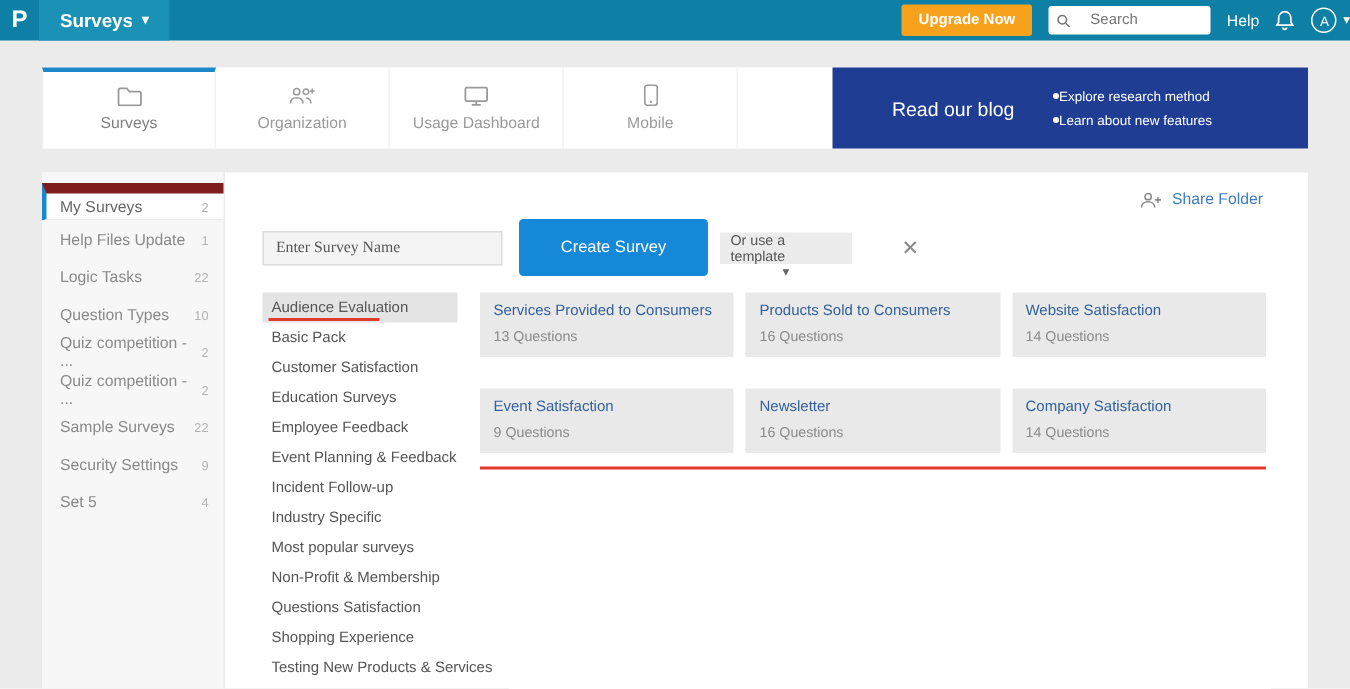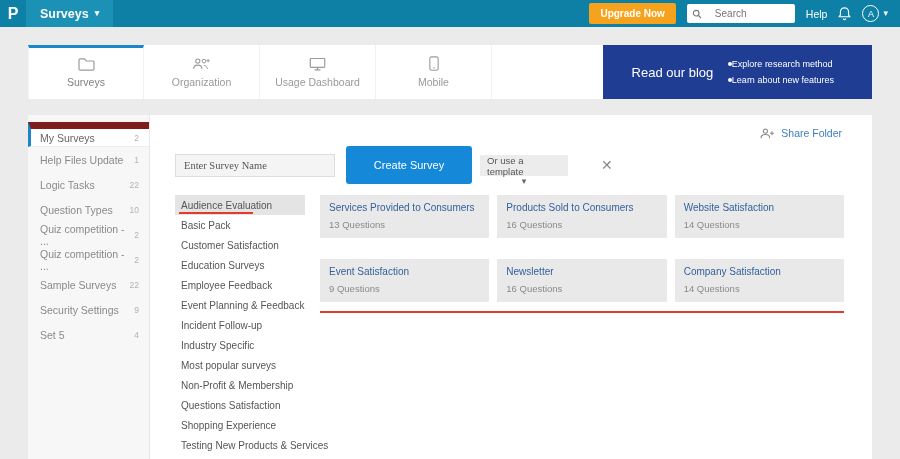--- a/index.html
+++ b/index.html
@@ -7,38 +7,38 @@
   body { font-family:"Liberation Sans", sans-serif; background:#e9e9e9; }
   .page { position:relative; width:900px; height:459px; background:#ebebeb; overflow:hidden; }
 
   
   .topbar { position:absolute; top:0; left:0; right:0; height:27px; background:#0e80a6;
             display:flex; align-items:center; color:#fff; z-index:5; }
   .logo { width:26px; text-align:center; font-weight:bold; font-size:16px; color:#fff; cursor:pointer; }
   .app-menu { background:#1a91b5; height:100%; display:flex; align-items:center; gap:6px;
               padding:0 14px; font-size:12.5px; font-weight:bold; cursor:pointer; }
   .caret { font-size:9px; line-height:1; }
-  .topbar-right { margin-left:auto; display:flex; align-items:center; gap:11px; padding-right:12px; }
+  .topbar-right { margin-left:auto; display:flex; align-items:center; gap:11px; }
   .upgrade { background:#f6a21c; color:#fff; border:none; font-size:10px; font-weight:bold;
              padding:5px 11px; border-radius:2px; cursor:pointer; font-family:inherit; }
   .search { background:#fff; border-radius:2px; height:19px; width:108px; display:flex;
             align-items:center; padding:0 5px; gap:13px; }
   .search input { border:none; outline:none; width:100%; font-size:10px; color:#333; font-family:inherit; background:transparent; }
   .help { font-size:10.5px; cursor:pointer; }
   .bell { display:flex; align-items:center; cursor:pointer; }
   .avatar-wrap { display:flex; align-items:center; gap:4px; cursor:pointer; }
   .avatar { width:17px; height:17px; border:1px solid #fff; border-radius:50%; font-size:9px;
             display:flex; align-items:center; justify-content:center; }
 
   
   .tabs-row { position:absolute; top:45px; left:28px; width:844px; height:54px; background:#fff; display:flex; }
   .tab { width:116px; display:flex; flex-direction:column; align-items:center; justify-content:center;
          gap:5px; font-size:10.5px; color:#9a9a9a; border-right:1px solid #f2f2f2; cursor:pointer; }
   .tab.active { border-top:3px solid #1b87c9; padding-bottom:3px; color:#808080; border-left:1px solid #f2f2f2; }
-  .blog-banner { margin-left:auto; width:269px; background:#203d94; color:#fff; display:flex;
+  .blog-banner { margin-left:auto; width:317px; background:#203d94; color:#fff; display:flex;
                  align-items:center; padding:0 14px; cursor:pointer; }
   .blog-title { font-size:13px; width:46%; text-align:center; }
   .blog-bullets { display:flex; flex-direction:column; gap:6px; font-size:9px; }
   .blog-bullet { display:flex; align-items:center; gap:0; }
   .dot { width:4px; height:4px; background:#fff; border-radius:50%; flex:0 0 auto; }
 
   
   .main { position:absolute; top:115px; left:28px; width:844px; height:344px; background:#fff; display:flex; }
   .sidebar { width:122px; background:#f7f7f7; border-right:1px solid #e8e8e8; padding-top:7px; }
   .side-item { height:25px; display:flex; align-items:center; padding:0 10px 0 12px;

